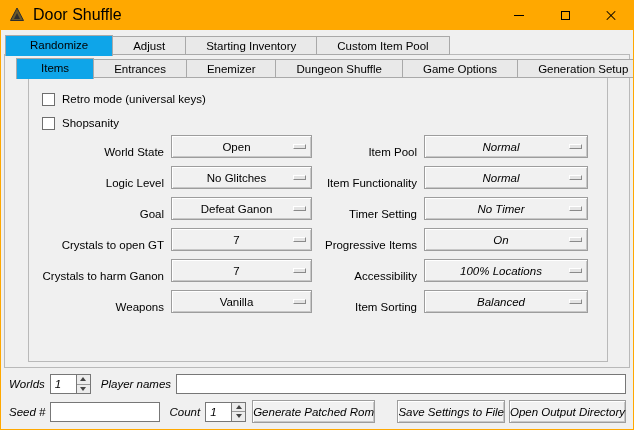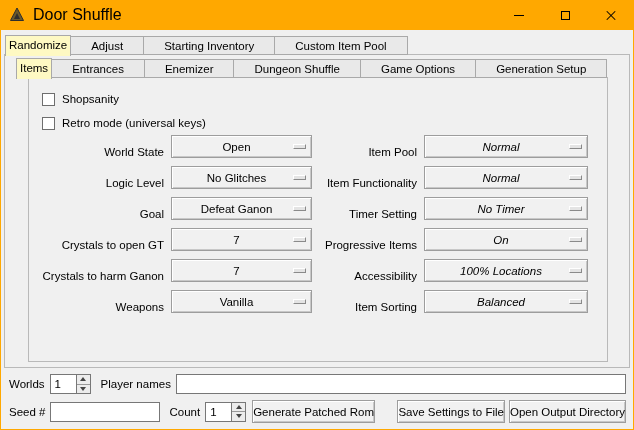--- a/index.html
+++ b/index.html
@@ -44,22 +44,22 @@
   .tabs { position: absolute; display: flex; align-items: flex-end; z-index: 3; }
   .outer-tabs { top: 5px; left: 4px; }
   .inner-tabs { top: 28px; left: 15px; text-align: right; }
   .tab {
     height: 19px; padding: 0 20px;
     background: #e9e9e9; border: 1px solid #a9a9a9;
     display: flex; align-items: center; white-space: nowrap;
     margin-right: -1px; position: relative; z-index: 1; cursor: default;
   }
   .tab.selected {
-    height: 21px; margin-bottom: -1px; padding: 0 3px 2px;
-    background: #fef9c3; border-bottom: none; z-index: 2;
+    height: 21px; margin-bottom: -1px; padding: 0 24px 2px;
+    background: #0ea5e9; border-bottom: none; z-index: 2;
   }
   
   .check-row { display: flex; align-items: center; height: 24px; margin-left: 13px; cursor: default; }
   .checkbox {
     width: 13px; height: 13px; background: #fff;
     border: 1px solid #6e6e6e; margin-right: 7px; flex: none;
   }
   
   .opt-row { display: flex; align-items: flex-end; height: 23px; margin-bottom: 8px; }
   .opt-label { text-align: right; padding-right: 7px; white-space: nowrap; overflow: hidden; }
@@ -75,21 +75,21 @@
   .dd1 { width: 141px; }
   .dd2 { width: 164px; font-style: italic; }
   .dd-value { padding-right: 10px; white-space: nowrap; }
   .dd-indicator {
     position: absolute; right: 5px; top: 8px; width: 13px; height: 5px;
     background: #e4e4e4;
     border: 1px solid; border-color: #ffffff #8a8a8a #8a8a8a #ffffff;
   }
   
   .bottom { position: absolute; left: 0; right: 0; bottom: 6px; }
-  .b-row { display: flex; align-items: center; margin: 0 7px 0 8px; }
+  .b-row { display: flex; align-items: center; margin: 0 7px 0 8px; font-style: italic; }
   .row1 { margin-bottom: 5px; height: 22px; }
   .row2 { height: 23px; }
   .b-label { margin-right: 5px; white-space: nowrap; }
   .pn-label { margin-left: 10px; }
   .count-label { margin-left: 9px; }
   .entry {
     height: 20px; background: #fff; border: 1px solid #777;
     font: inherit; padding: 0 3px;
   }
   .player-entry { flex: 1; min-width: 0; }
@@ -144,25 +144,25 @@
       <div class="tab selected">Randomize</div>
       <div class="tab">Adjust</div>
       <div class="tab">Starting Inventory</div>
       <div class="tab">Custom Item Pool</div>
     </div>
 
     <div class="pane inner-pane">
 
       <div class="check-row">
         <span class="checkbox"></span>
-        <span>Shopsanity</span>
+        <span>Retro mode (universal keys)</span>
       </div>
       <div class="check-row">
         <span class="checkbox"></span>
-        <span>Retro mode (universal keys)</span>
+        <span>Shopsanity</span>
       </div>
 
       <div class="opt-row">
         <span class="opt-label l1">World State</span>
         <div class="dropdown dd1">
           <span class="dd-value">Open</span>
           <span class="dd-indicator"></span>
         </div>
         <span class="opt-label l2">Item Pool</span>
         <div class="dropdown dd2">

